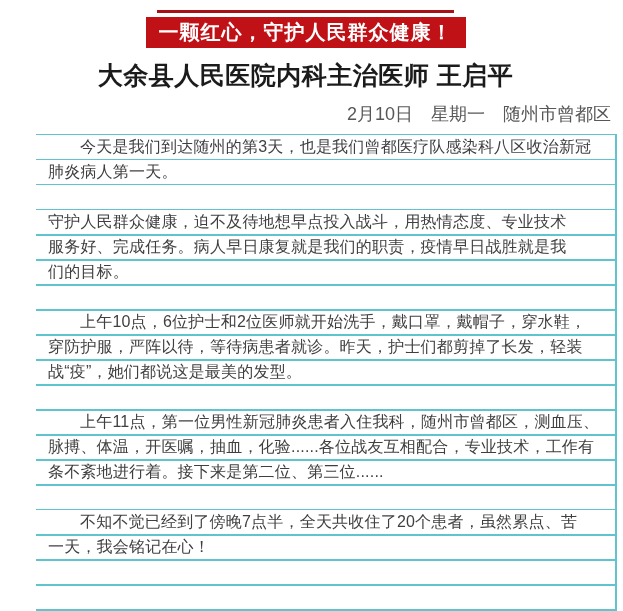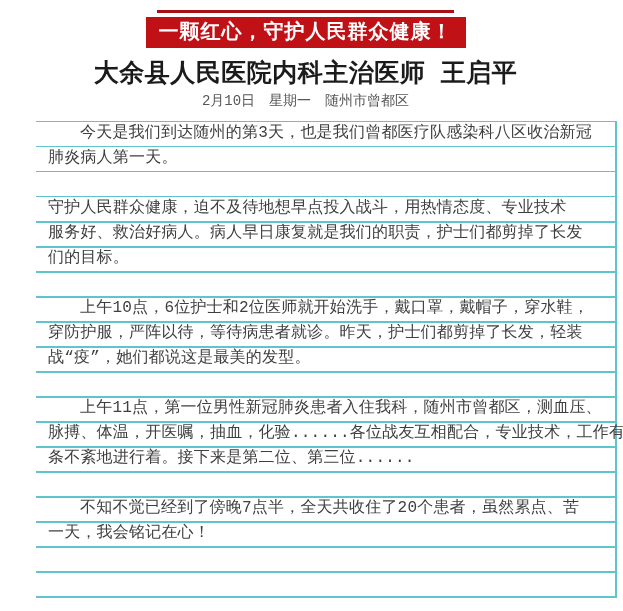--- a/index.html
+++ b/index.html
@@ -1,20 +1,20 @@
 <!DOCTYPE html>
 <html style="--banner-red: #c01116; --strip-red: #a91015; --rule-teal: #5fc4cd; --text-gray: #3f3f3f; --date-gray: #575757; --title-black: #1b1b1b;"><head>
 <meta charset="utf-8">
 <style>
   html,body{margin:0;padding:0;}
   body{
     width:623px;height:611px;background:#ffffff;overflow:hidden;
     font-family:"Liberation Sans","DejaVu Sans",sans-serif;
   }
-  .page{position:relative;width:611px;height:611px;font-family:Liberation Mono, monospace;}
+  .page{position:relative;width:611px;height:611px;}
 
   
   .banner-wrap{padding-top:10px;text-align:center;}
   .banner-strip{
     width:297px;height:3px;margin:0 auto 4px auto;
     background:var(--strip-red,#a91015);
   }
   .banner{
     display:inline-block;margin:0 auto;
     background:var(--banner-red,#c01116);color:#ffffff;
@@ -22,22 +22,22 @@
     padding:4px 13px;letter-spacing:1px;
   }
 
   
   .title{
     margin:16px 0 0 0;text-align:center;
     font-size:25px;font-weight:bold;color:var(--title-black,#1b1b1b);
     line-height:22px;letter-spacing:0.5px;
   }
   .date{
-    margin-top:5px;text-align:center;
-    font-size:14px;color:var(--date-gray,#575757);line-height:21px;
+    margin-top:18px;text-align:right;
+    font-size:18px;color:var(--date-gray,#575757);line-height:21px;
   }
 
   
   .paper{
     box-sizing:border-box;
     margin:9px 0 0 36px;
     width:581px;height:477px;
     padding:0 18px 8px 12px;
     border-right:2px solid var(--rule-teal,#5fc4cd);
     background:repeating-linear-gradient(
@@ -71,21 +71,21 @@
 
   <div class="date">2月10日　星期一　随州市曾都区</div>
 
   <div class="paper">
       <div class="para">
         <div class="pline first">今天是我们到达随州的第3天，也是我们曾都医疗队感染科八区收治新冠</div>
         <div class="pline">肺炎病人第一天。</div>
       </div>
       <div class="para">
         <div class="pline">守护人民群众健康，迫不及待地想早点投入战斗，用热情态度、专业技术</div>
-        <div class="pline">服务好、救治好病人。病人早日康复就是我们的职责，护士们都剪掉了长发</div>
+        <div class="pline">服务好、完成任务。病人早日康复就是我们的职责，疫情早日战胜就是我</div>
         <div class="pline">们的目标。</div>
       </div>
       <div class="para">
         <div class="pline first">上午10点，6位护士和2位医师就开始洗手，戴口罩，戴帽子，穿水鞋，</div>
         <div class="pline">穿防护服，严阵以待，等待病患者就诊。昨天，护士们都剪掉了长发，轻装</div>
         <div class="pline">战“疫”，她们都说这是最美的发型。</div>
       </div>
       <div class="para">
         <div class="pline first">上午11点，第一位男性新冠肺炎患者入住我科，随州市曾都区，测血压、</div>
         <div class="pline">脉搏、体温，开医嘱，抽血，化验......各位战友互相配合，专业技术，工作有</div>

